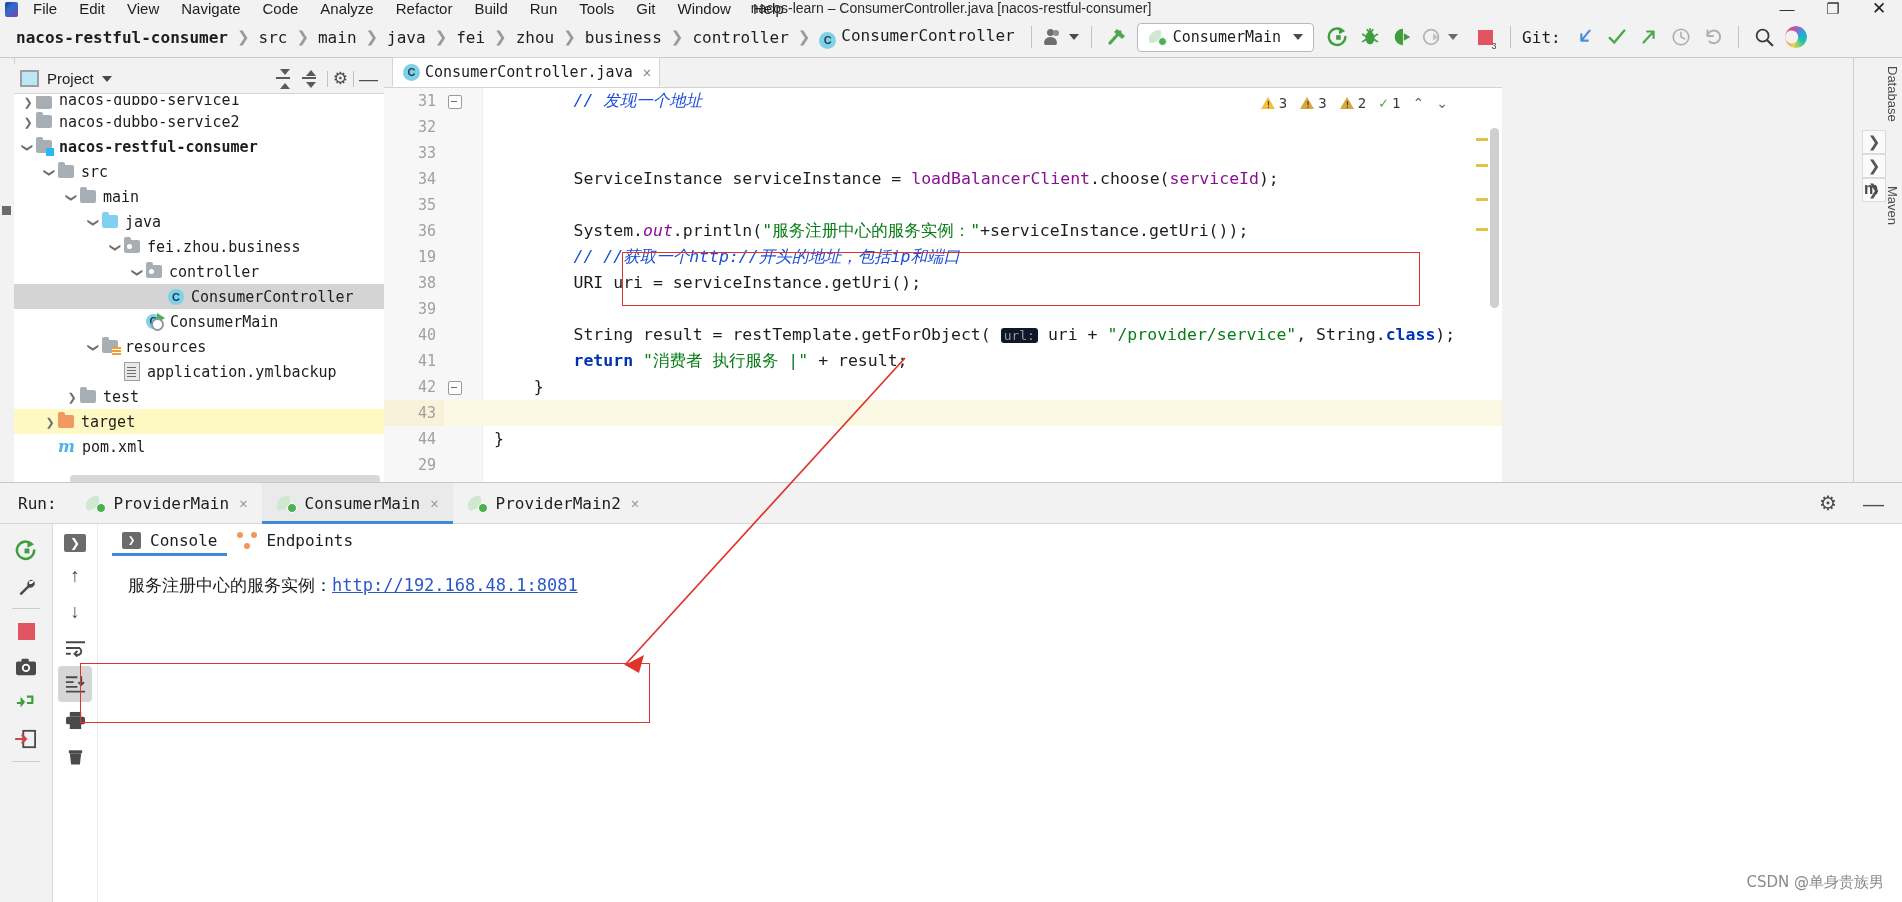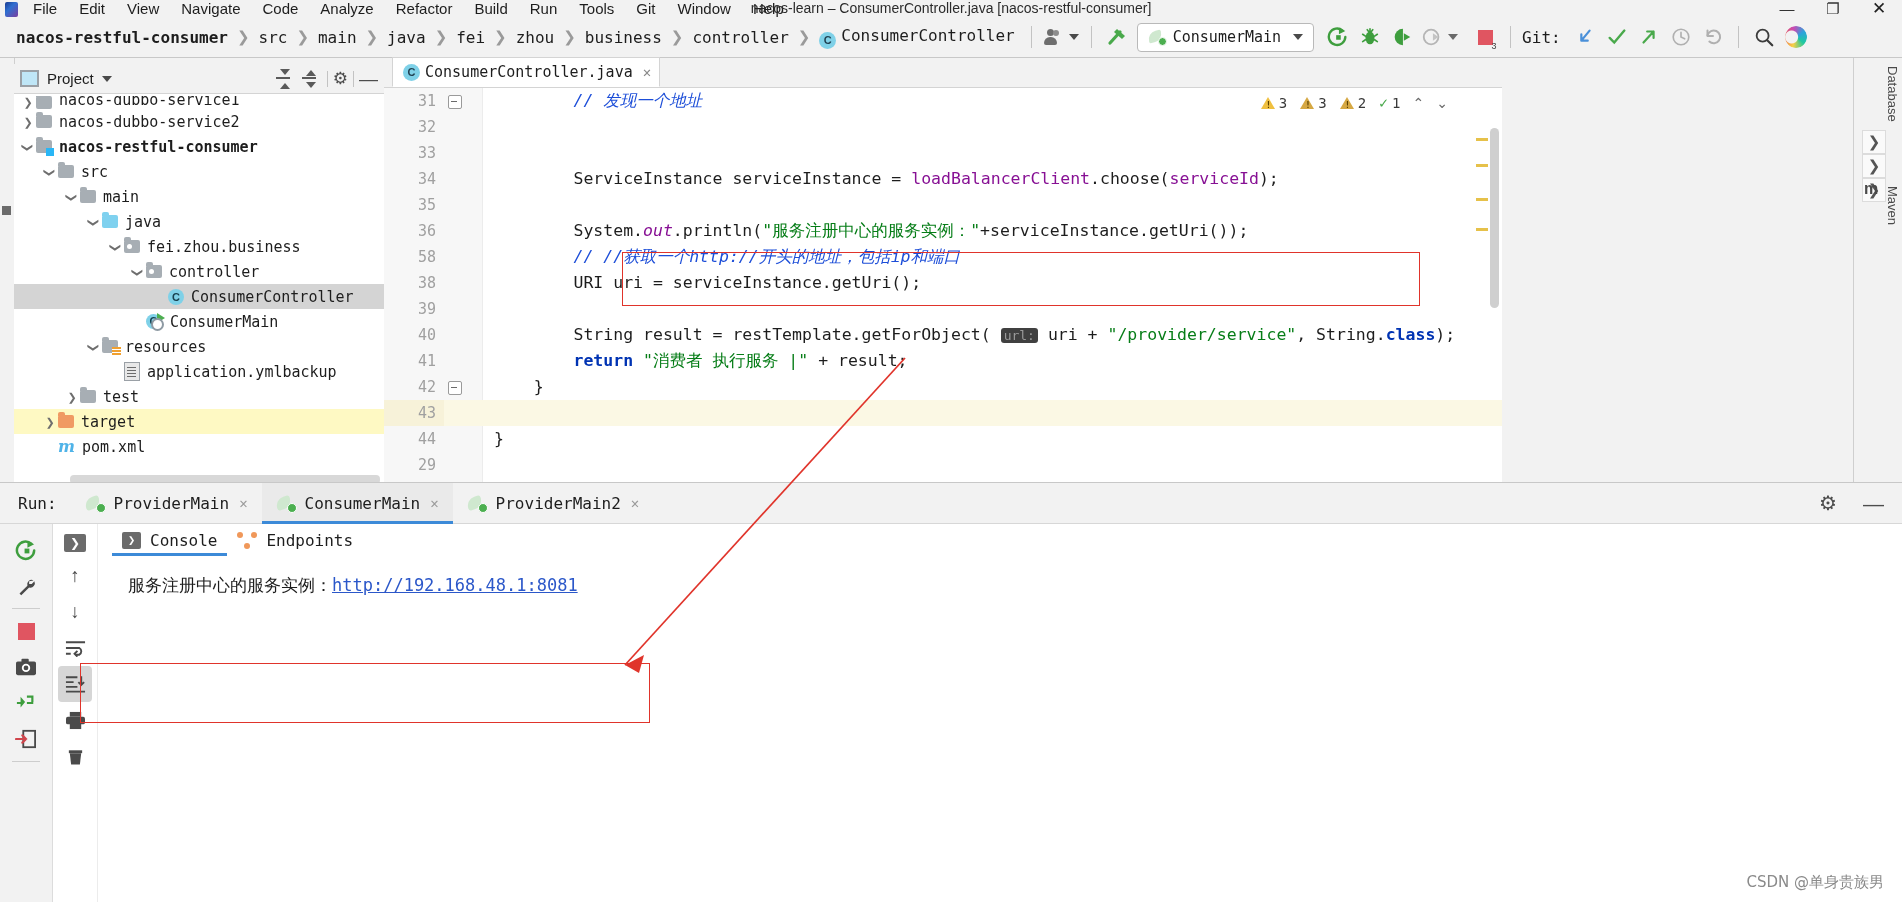--- a/index.html
+++ b/index.html
@@ -238,21 +238,21 @@
   .ctext{
     position:absolute;left:110px;top:0;line-height:26px;white-space:pre;
     font-family:"DejaVu Sans Mono","Liberation Mono",monospace;font-size:16.5px;color:#1d1d1d;
   }
   .kw{color:#0033b3;font-weight:bold;}
   .fld{color:#871094;}
   .stat{color:#871094;font-style:italic;}
   .str{color:#067d17;}
   .cmt{color:#1d4ed8;font-style:italic;}
   .param{
-    background:#404040;color:#9a9a9a;border-radius:3px;padding:0 3px;font-size:13px;
+    background:#0f172a;color:#9a9a9a;border-radius:3px;padding:0 3px;font-size:13px;
   }
   
   .warnstrip{
     position:absolute;right:54px;top:3px;display:flex;align-items:center;height:24px;z-index:6;
   }
   .wi{display:flex;align-items:center;margin-left:13px;font-size:14px;color:#3a3a3a;
       font-family:"DejaVu Sans Mono","Liberation Mono",monospace;}
   .tri-w{
     width:0;height:0;border-left:7px solid transparent;border-right:7px solid transparent;
     border-bottom:12px solid #f0c040;margin-right:4px;position:relative;
@@ -646,21 +646,21 @@
           </div>
           <div class="crow">
             <span class="lnum">35</span>
             <span class="ctext"></span>
           </div>
           <div class="crow">
             <span class="lnum">36</span>
             <span class="ctext">        System.<span class="stat">out</span>.println(<span class="str">"服务注册中心的服务实例："</span>+serviceInstance.getUri());</span>
           </div>
           <div class="crow">
-            <span class="lnum">58</span>
+            <span class="lnum">19</span>
             <span class="ctext"><span class="cmt">        // //获取一个http://开头的地址，包括ip和端口</span></span>
           </div>
           <div class="crow">
             <span class="lnum">38</span>
             <span class="ctext">        URI uri = serviceInstance.getUri();</span>
           </div>
           <div class="crow">
             <span class="lnum">39</span>
             <span class="ctext"></span>
           </div>

